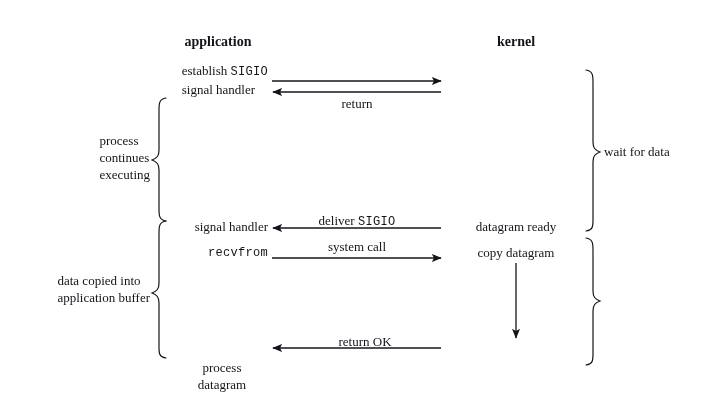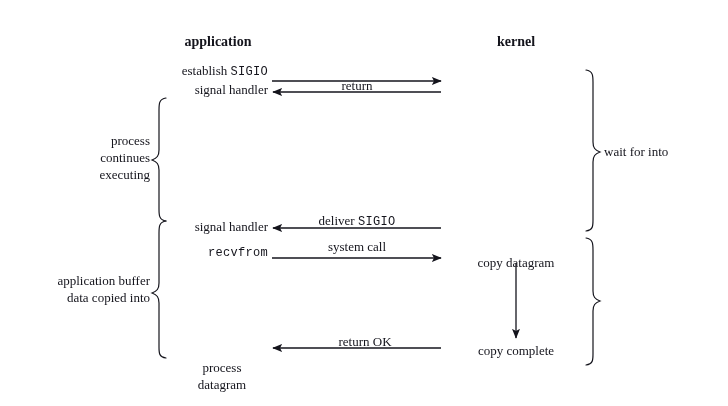--- a/index.html
+++ b/index.html
@@ -30,21 +30,21 @@
   }
   .mono {
     font-family: "Liberation Mono", "DejaVu Sans Mono", monospace;
     font-size: 12px;
     letter-spacing: 0.3px;
   }
   .ctr { transform: translateX(-50%); }
   .rgt { transform: translateX(-100%); }
   .two-line { line-height: 17px; }
   .ta-c { text-align: center; }
-  .ta-r { text-align: right; }
+  .ta-r { }
 
   svg.layer {
     position: absolute;
     left: 0;
     top: 0;
     width: 728px;
     height: 406px;
     pointer-events: none;
   }
   .stroke {
@@ -83,46 +83,46 @@
 
   <div class="lbl ta-r rgt" style="left:268px; top:219px;">signal handler</div>
 
   <div class="lbl mono ta-r rgt" style="left:268px; top:245px;">recvfrom</div>
 
   <div class="lbl two-line ta-c ctr" style="left:222px; top:359px;">
     <div>process</div>
     <div>datagram</div>
   </div>
 
+  <div class="lbl ctr" style="left:516px; top:219px;">datagram ready</div>
 
-  <div class="lbl ctr" style="left:516px; top:255px;">copy datagram</div>
-
-  <div class="lbl ctr" style="left:516px; top:343px;">copy complete</div>
+  <div class="lbl ctr" style="left:516px; top:245px;">copy datagram</div>
 
 
-  <div class="lbl ctr" style="left:357px; top:78px;text-align:center;">return</div>
+
+  <div class="lbl ctr" style="left:357px; top:96px;text-align:center;">return</div>
 
   <div class="lbl ctr" style="left:357px; top:213px;"><span>deliver </span><span class="mono">SIGIO</span></div>
 
   <div class="lbl ctr" style="left:357px; top:239px;">system call</div>
 
   <div class="lbl ctr" style="left:357px; top:334px;margin-left:8px;">return OK</div>
 
   <div class="lbl two-line ta-r rgt" style="left:150px; top:132px;">
     <div>process</div>
     <div>continues</div>
     <div>executing</div>
   </div>
 
   <div class="lbl two-line ta-r rgt" style="left:150px; top:272px;">
+    <div>data copied into</div>
     <div>application buffer</div>
-    <div>data copied into</div>
   </div>
 
-  <div class="lbl" style="left:604px; top:144px;">wait for into</div>
+  <div class="lbl" style="left:604px; top:144px;">wait for data</div>
 
 
   <svg class="layer" viewBox="0 0 728 406">
     <defs>
       <marker id="ah-right" markerWidth="10" markerHeight="8" refX="9.2" refY="4" orient="auto" markerUnits="userSpaceOnUse">
         <path d="M0,0 L10,4 L0,8 L2.2,4 Z" fill="#14141c"></path>
       </marker>
       <marker id="ah-left" markerWidth="10" markerHeight="8" refX="9.2" refY="4" orient="auto" markerUnits="userSpaceOnUse">
         <path d="M0,0 L10,4 L0,8 L2.2,4 Z" fill="#14141c"></path>
       </marker>

